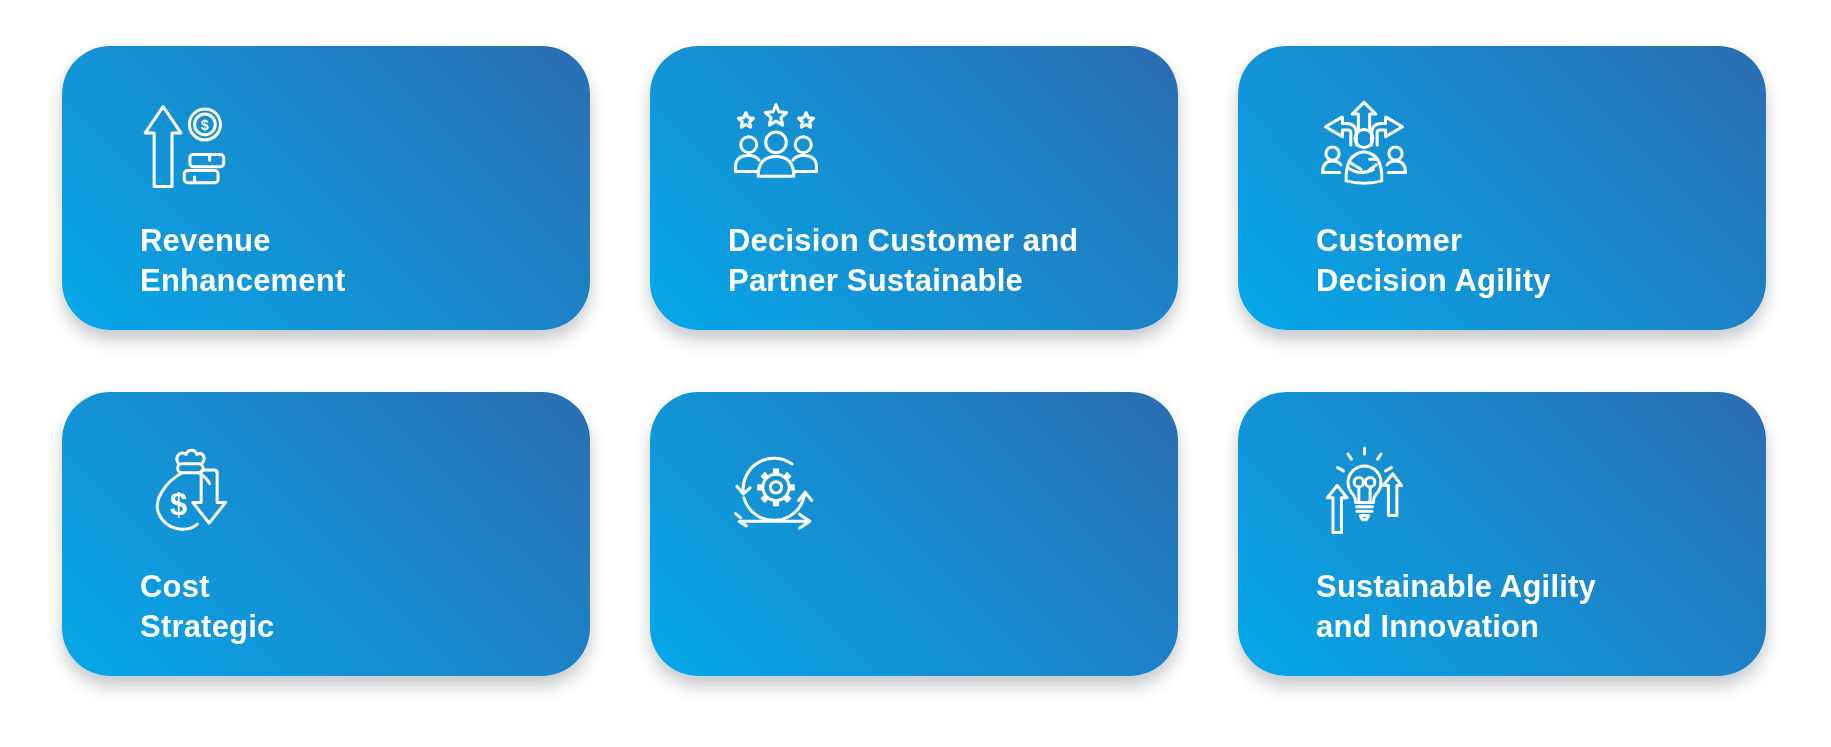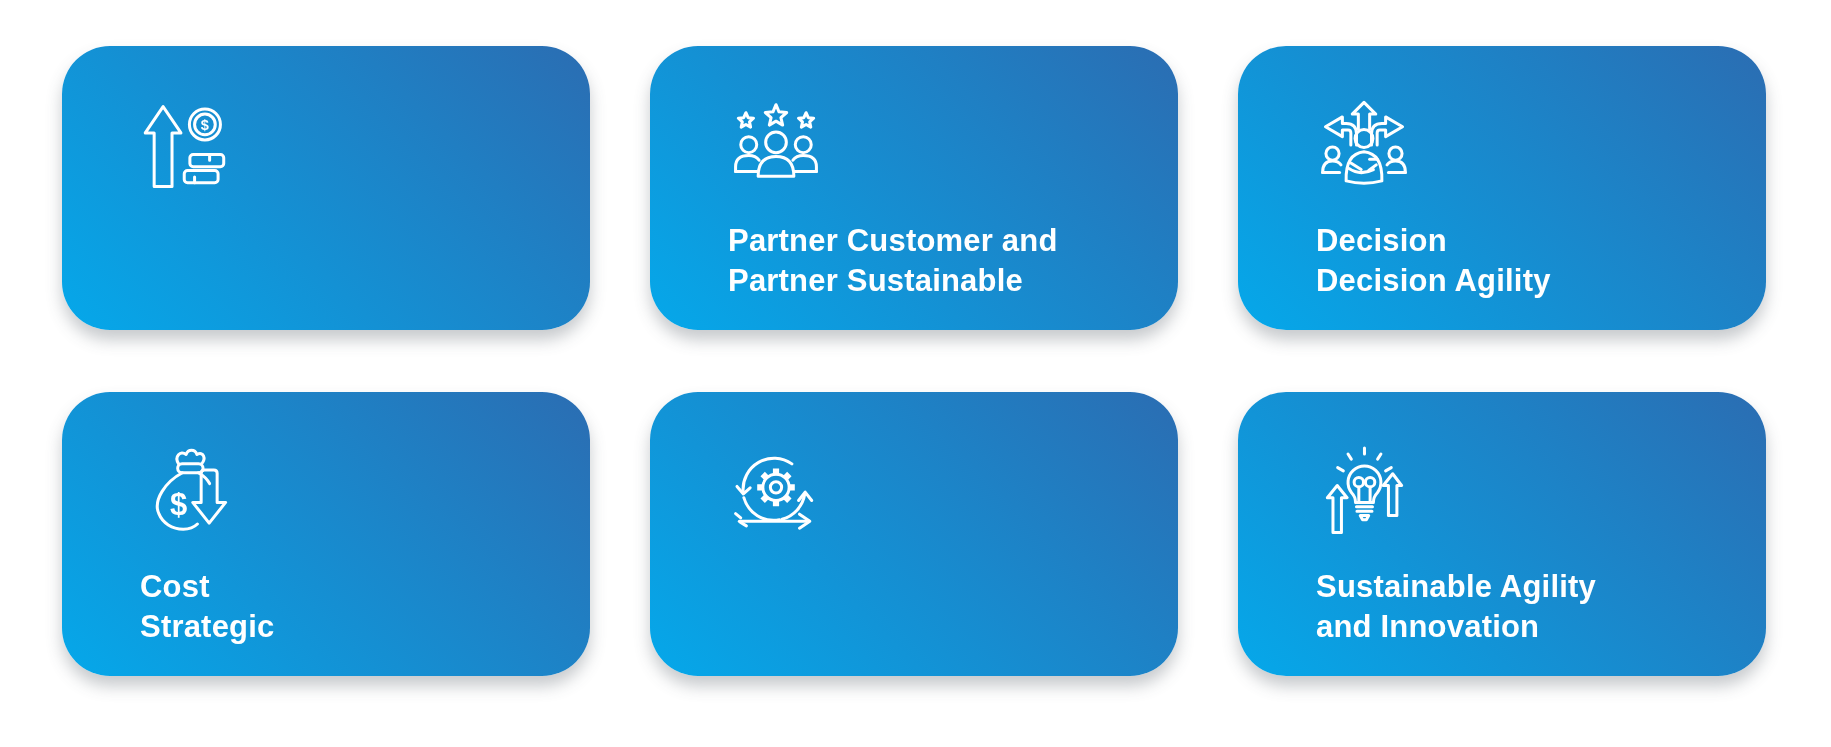--- a/index.html
+++ b/index.html
@@ -63,40 +63,44 @@
         <svg viewBox="0 0 100 100">
           <path class="ln" d="M14 92 V35 H4.5 L23.5 7 L42.5 35 H33 V92 Z"></path>
           <circle class="ln" cx="68" cy="26" r="16.5"></circle>
           <circle class="ln" cx="68" cy="26" r="11"></circle>
           <text class="svgtxt" x="68" y="31.5" font-size="15.5" text-anchor="middle">$</text>
           <rect class="ln" x="52" y="58" width="36" height="13" rx="3.5"></rect>
           <rect class="ln" x="46" y="75" width="36" height="13" rx="3.5"></rect>
           <path class="ln" d="M73 58 V64 M57 82 V88"></path>
         </svg>
       </span>
+      <div class="title">
+        <span>Revenue</span><br>
+        <span>Enhancement</span>
+      </div>
     </div>
 
     <div class="card">
       <span class="icon">
         <svg viewBox="0 0 100 100">
           <path class="ln" d="M50 5 L53.2 12.6 L61.4 13.3 L55.2 18.7 L57.1 26.7 L50 22.5 L42.9 26.7 L44.8 18.7 L38.6 13.3 L46.8 12.6 Z"></path>
           <path class="ln" d="M18 13.5 L20.35 18.76 L26.08 19.37 L21.8 23.24 L23 28.88 L18 26 L13 28.88 L14.2 23.24 L9.92 19.37 L15.65 18.76 Z"></path>
           <path class="ln" d="M82 13.5 L84.35 18.76 L90.08 19.37 L85.8 23.24 L87 28.88 L82 26 L77 28.88 L78.2 23.24 L73.92 19.37 L79.65 18.76 Z"></path>
           <circle class="ln" cx="50" cy="45" r="11"></circle>
           <circle class="ln" cx="21" cy="47.5" r="8.5"></circle>
           <circle class="ln" cx="79" cy="47.5" r="8.5"></circle>
           <path class="ln" d="M7 76 V71 Q7 59 21 59 Q28.5 59 32 64"></path>
           <path class="ln" d="M7 76 H30"></path>
           <path class="ln" d="M93 76 V71 Q93 59 79 59 Q71.5 59 68 64"></path>
           <path class="ln" d="M93 76 H70"></path>
           <path class="ln" d="M31 81 Q31 60 50 60 Q69 60 69 81 Z"></path>
         </svg>
       </span>
       <div class="title">
-        <span>Partner Customer and</span><br>
+        <span>Decision Customer and</span><br>
         <span>Partner Sustainable</span>
       </div>
     </div>
 
     <div class="card">
       <span class="icon">
         <svg viewBox="0 0 100 100">
           <path class="ln" d="M44 31 V15 H37.5 L50 2.5 L62.5 15 H56 V31"></path>
           <path class="ln" d="M42 48 V36 Q42 25 31 25 H27 V18 L9 28.5 L27 39 V32 H33 Q36 32 36 35 V48"></path>
           <path class="ln" d="M58 48 V36 Q58 25 69 25 H73 V18 L91 28.5 L73 39 V32 H67 Q64 32 64 35 V48"></path>
@@ -107,21 +111,21 @@
           <path class="ln" d="M6 77 H24"></path>
           <path class="ln" d="M94 77 Q94 65 83.5 65 Q77.5 65 74.5 69"></path>
           <path class="ln" d="M94 77 H76"></path>
           <path class="ln" d="M31 86 Q30 57 50 55 Q70 57 69 86 Q50 91 31 86 Z"></path>
           <path class="ln" d="M34 73 Q46 81 60 74"></path>
           <path class="ln" d="M36 67 L47 74 M63 69 L55 75"></path>
           <path class="ln" d="M56 63 h8"></path>
         </svg>
       </span>
       <div class="title">
-        <span>Decision</span><br>
+        <span>Customer</span><br>
         <span>Decision Agility</span>
       </div>
     </div>
 
     <div class="card">
       <span class="icon">
         <svg viewBox="0 0 100 100">
           <path class="ln" d="M40 19 C35 11 42 4.5 48 9 C50 3 57.5 3 59.5 9 C66.5 5.5 69.5 13 64.5 19"></path>
           <rect class="ln" x="39" y="19" width="27" height="9.5" rx="4.7"></rect>
           <path class="ln" d="M44 28.5 C26 38 12.5 58 19 72 C23 82 33 88.5 45 88.5 C51.5 88.5 56.5 86.5 60 83"></path>

